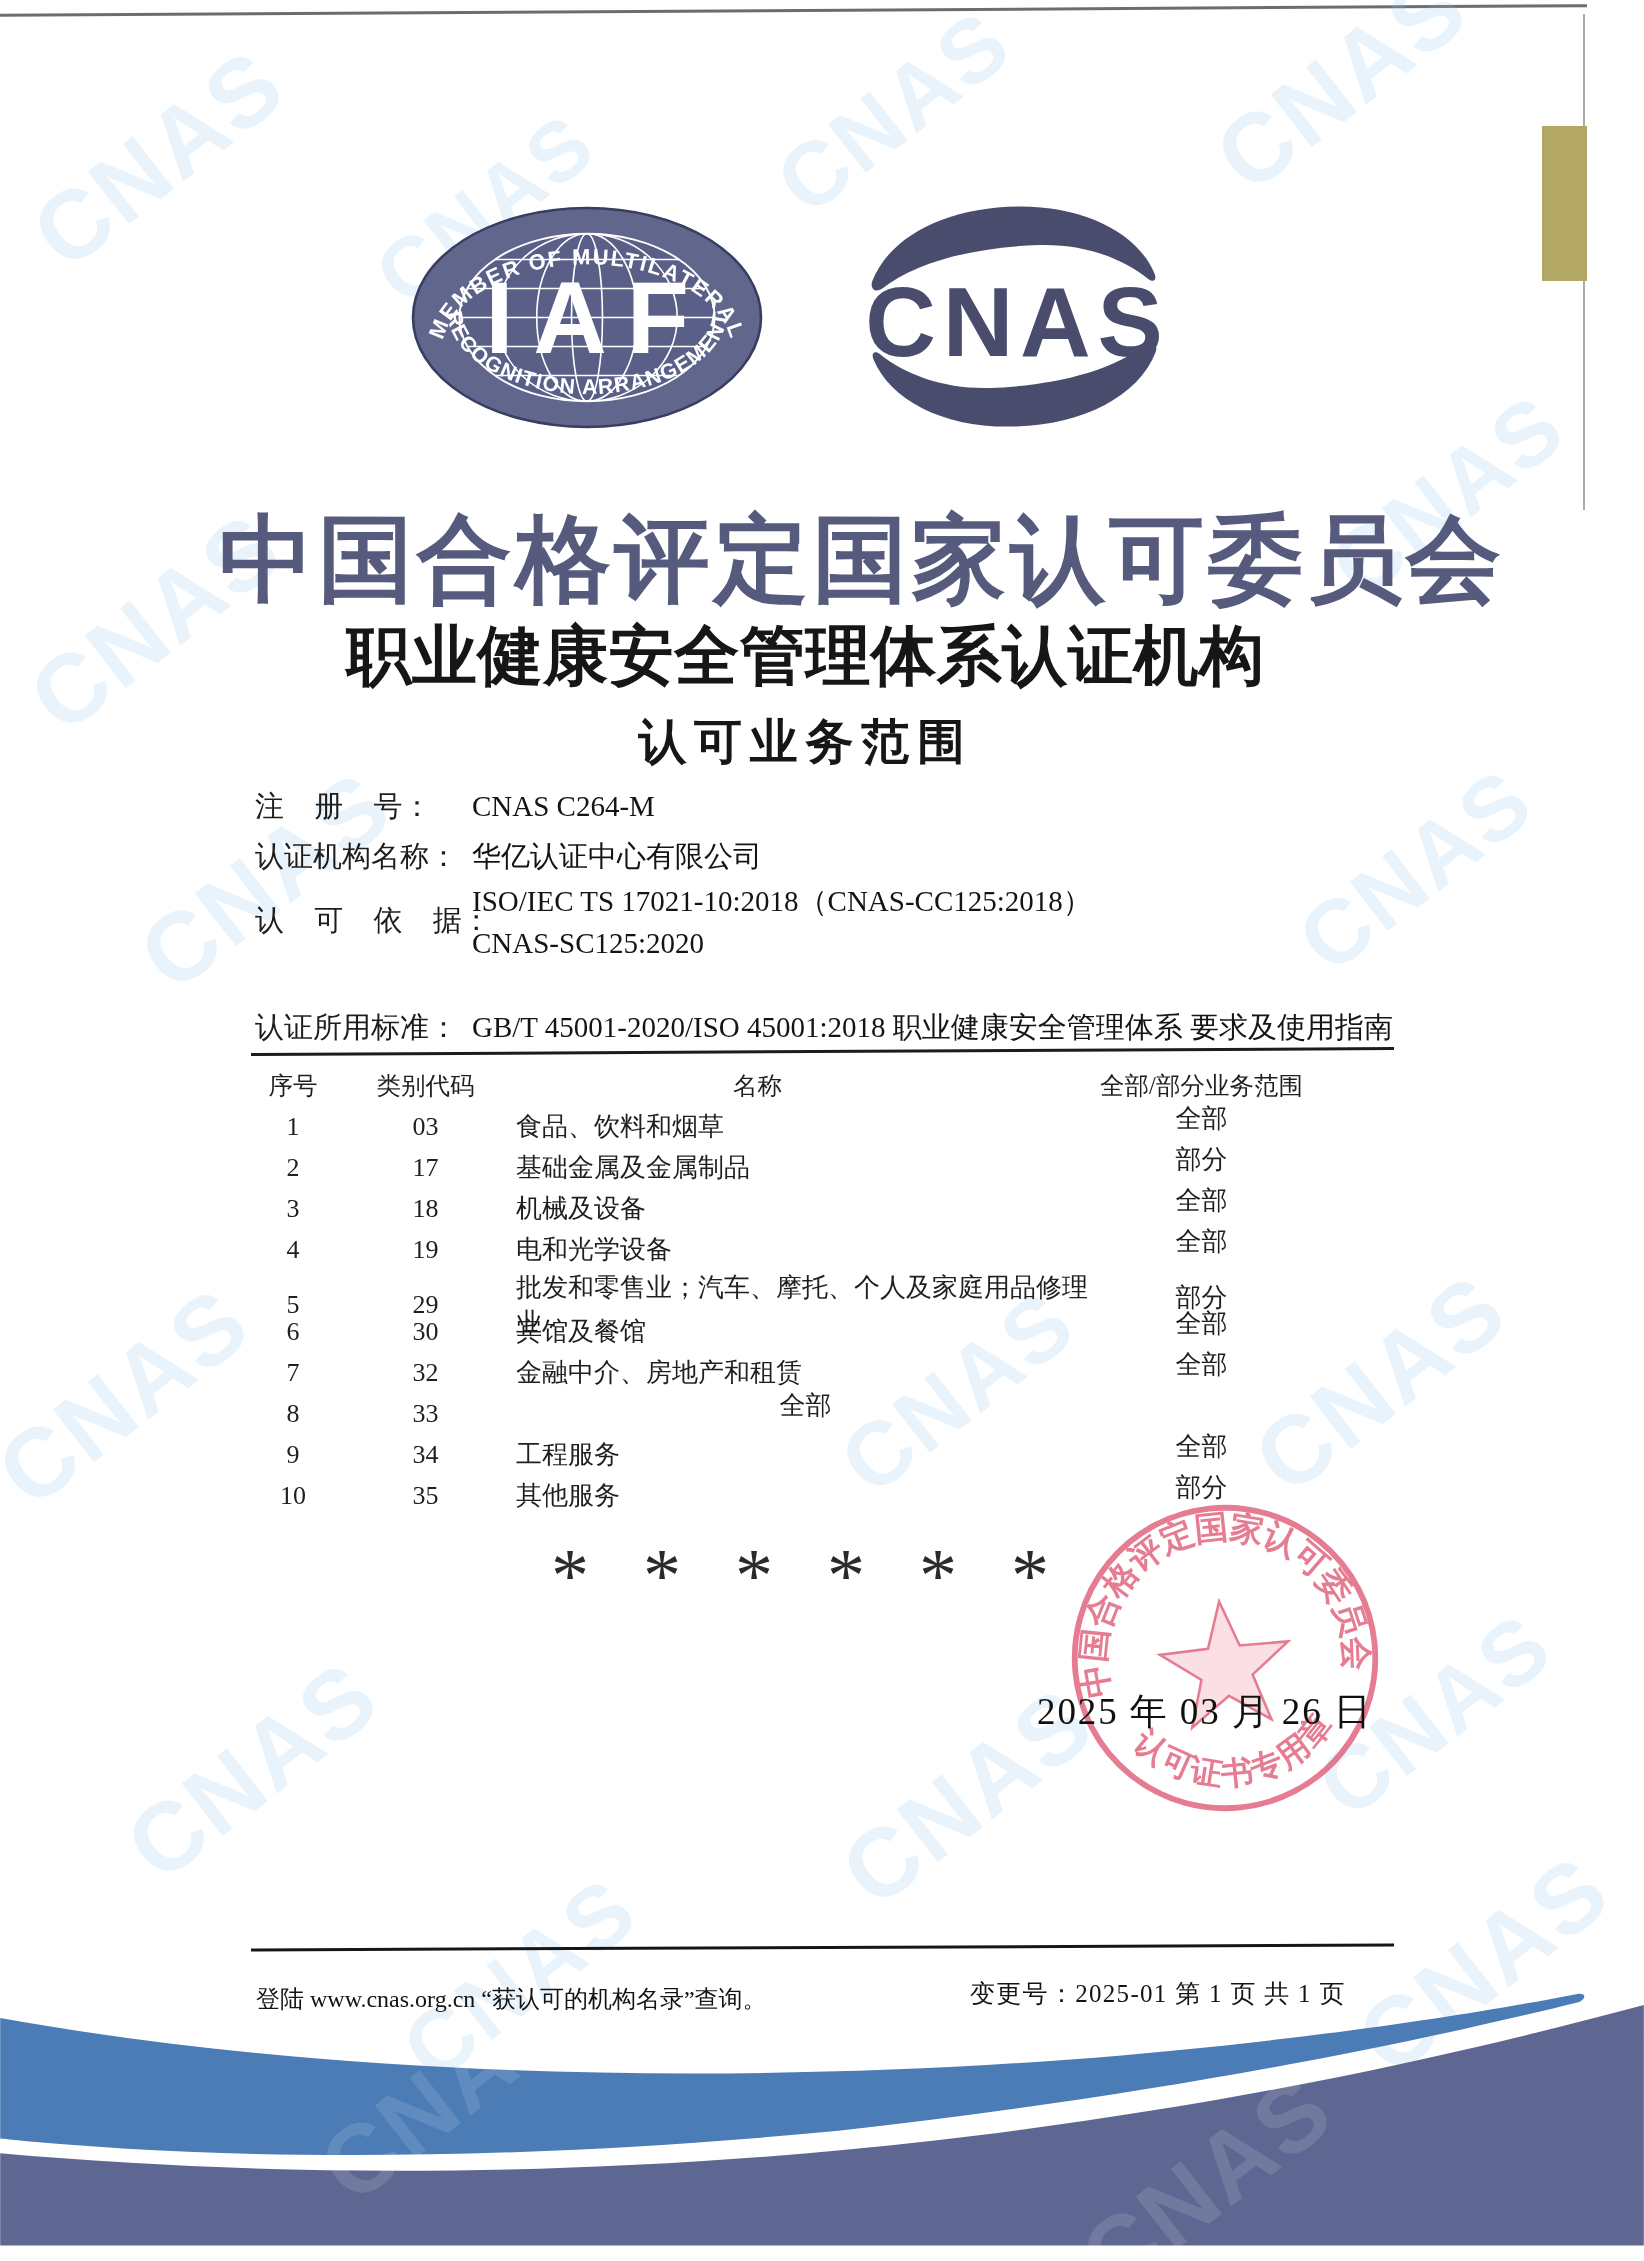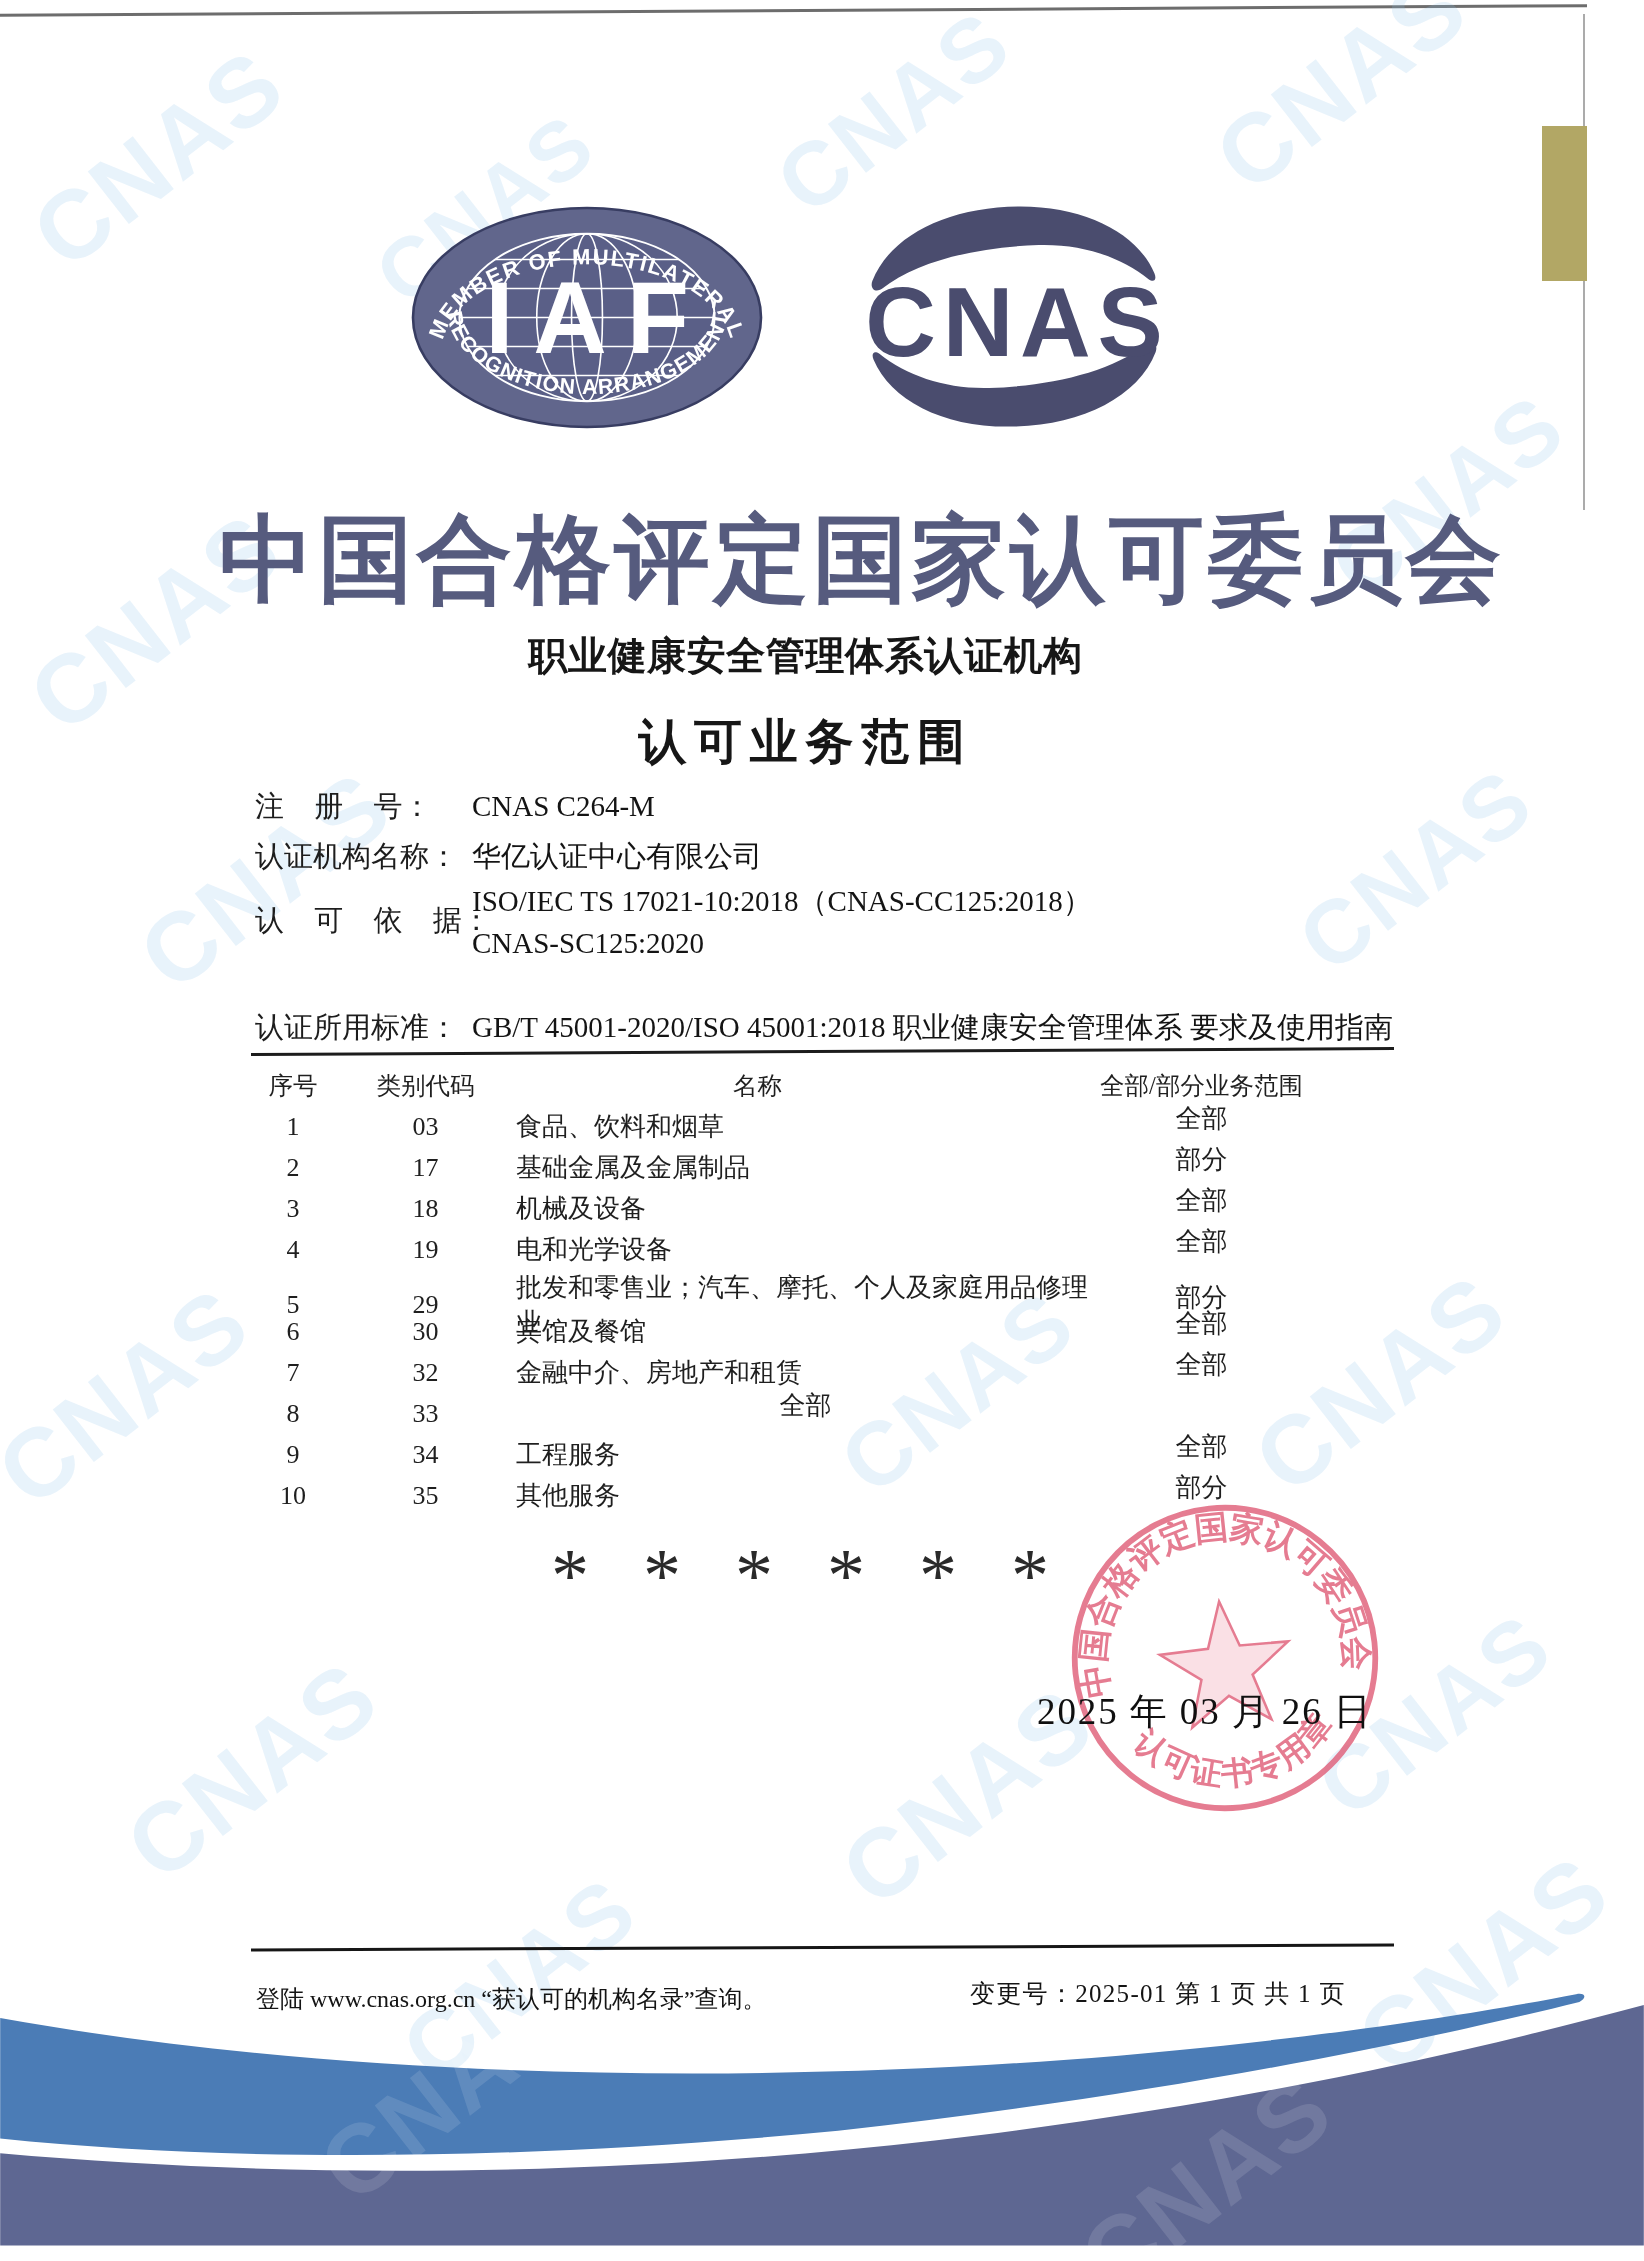--- a/index.html
+++ b/index.html
@@ -22,21 +22,21 @@
   .cnas-logo{position:absolute;left:853px;top:197px;z-index:2;}
   
   .title{
     position:absolute;left:219px;top:508px;width:1173px;text-align:center;z-index:2;
     font-family:"Liberation Sans","DejaVu Sans",sans-serif;font-weight:bold;
     font-size:95px;line-height:103px;color:#565b7e;letter-spacing:3.9px;white-space:nowrap;
   }
   .subtitle{
     position:absolute;left:219px;top:620px;width:1173px;text-align:center;z-index:2;
     font-family:"Liberation Sans","DejaVu Sans",sans-serif;font-weight:bold;
-    font-size:39px;line-height:72px;color:#161616;letter-spacing:0.6px;white-space:nowrap;
+    font-size:65px;line-height:72px;color:#161616;letter-spacing:0.6px;white-space:nowrap;
   }
   .subtitle2{
     position:absolute;left:219px;top:705px;width:1173px;text-align:center;z-index:2;
     font-family:Liberation Serif, serif;font-weight:bold;
     font-size:48px;line-height:74px;color:#161616;letter-spacing:7.7px;white-space:nowrap;
   }
   
   .f-row{position:absolute;left:255px;display:flex;z-index:2;font-size:29px;line-height:37px;white-space:nowrap;}
   .flabel{display:inline-block;width:217px;color:#1d1d1d;}
   .flabel.spread{word-spacing:23px;}

